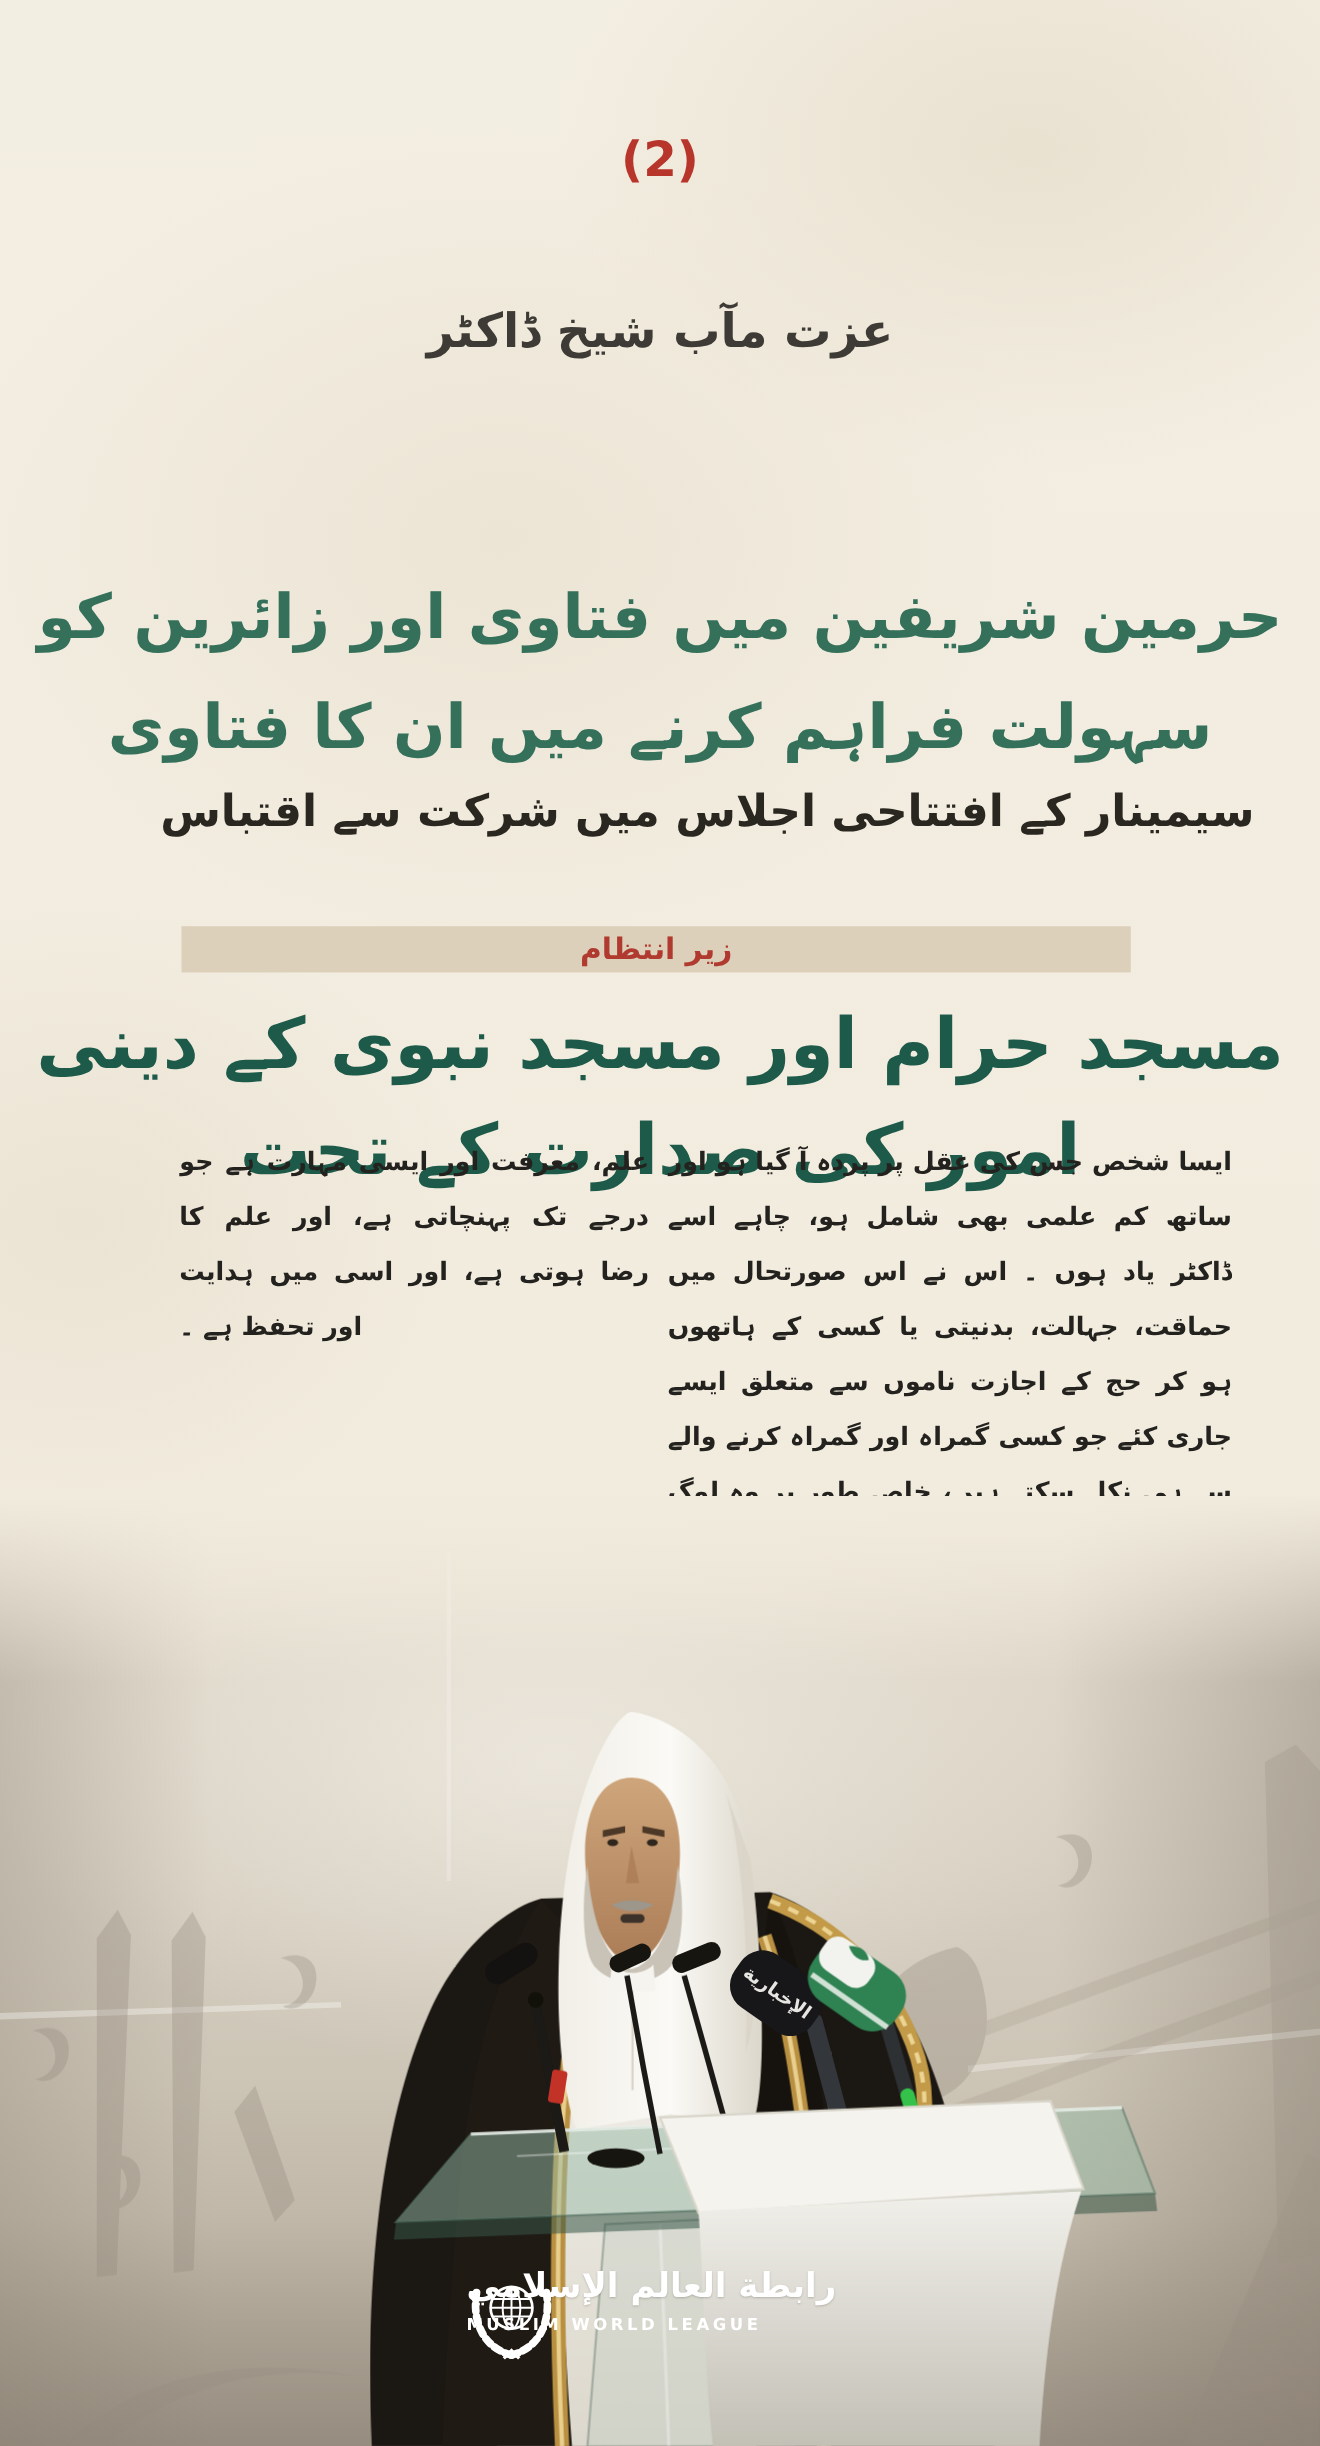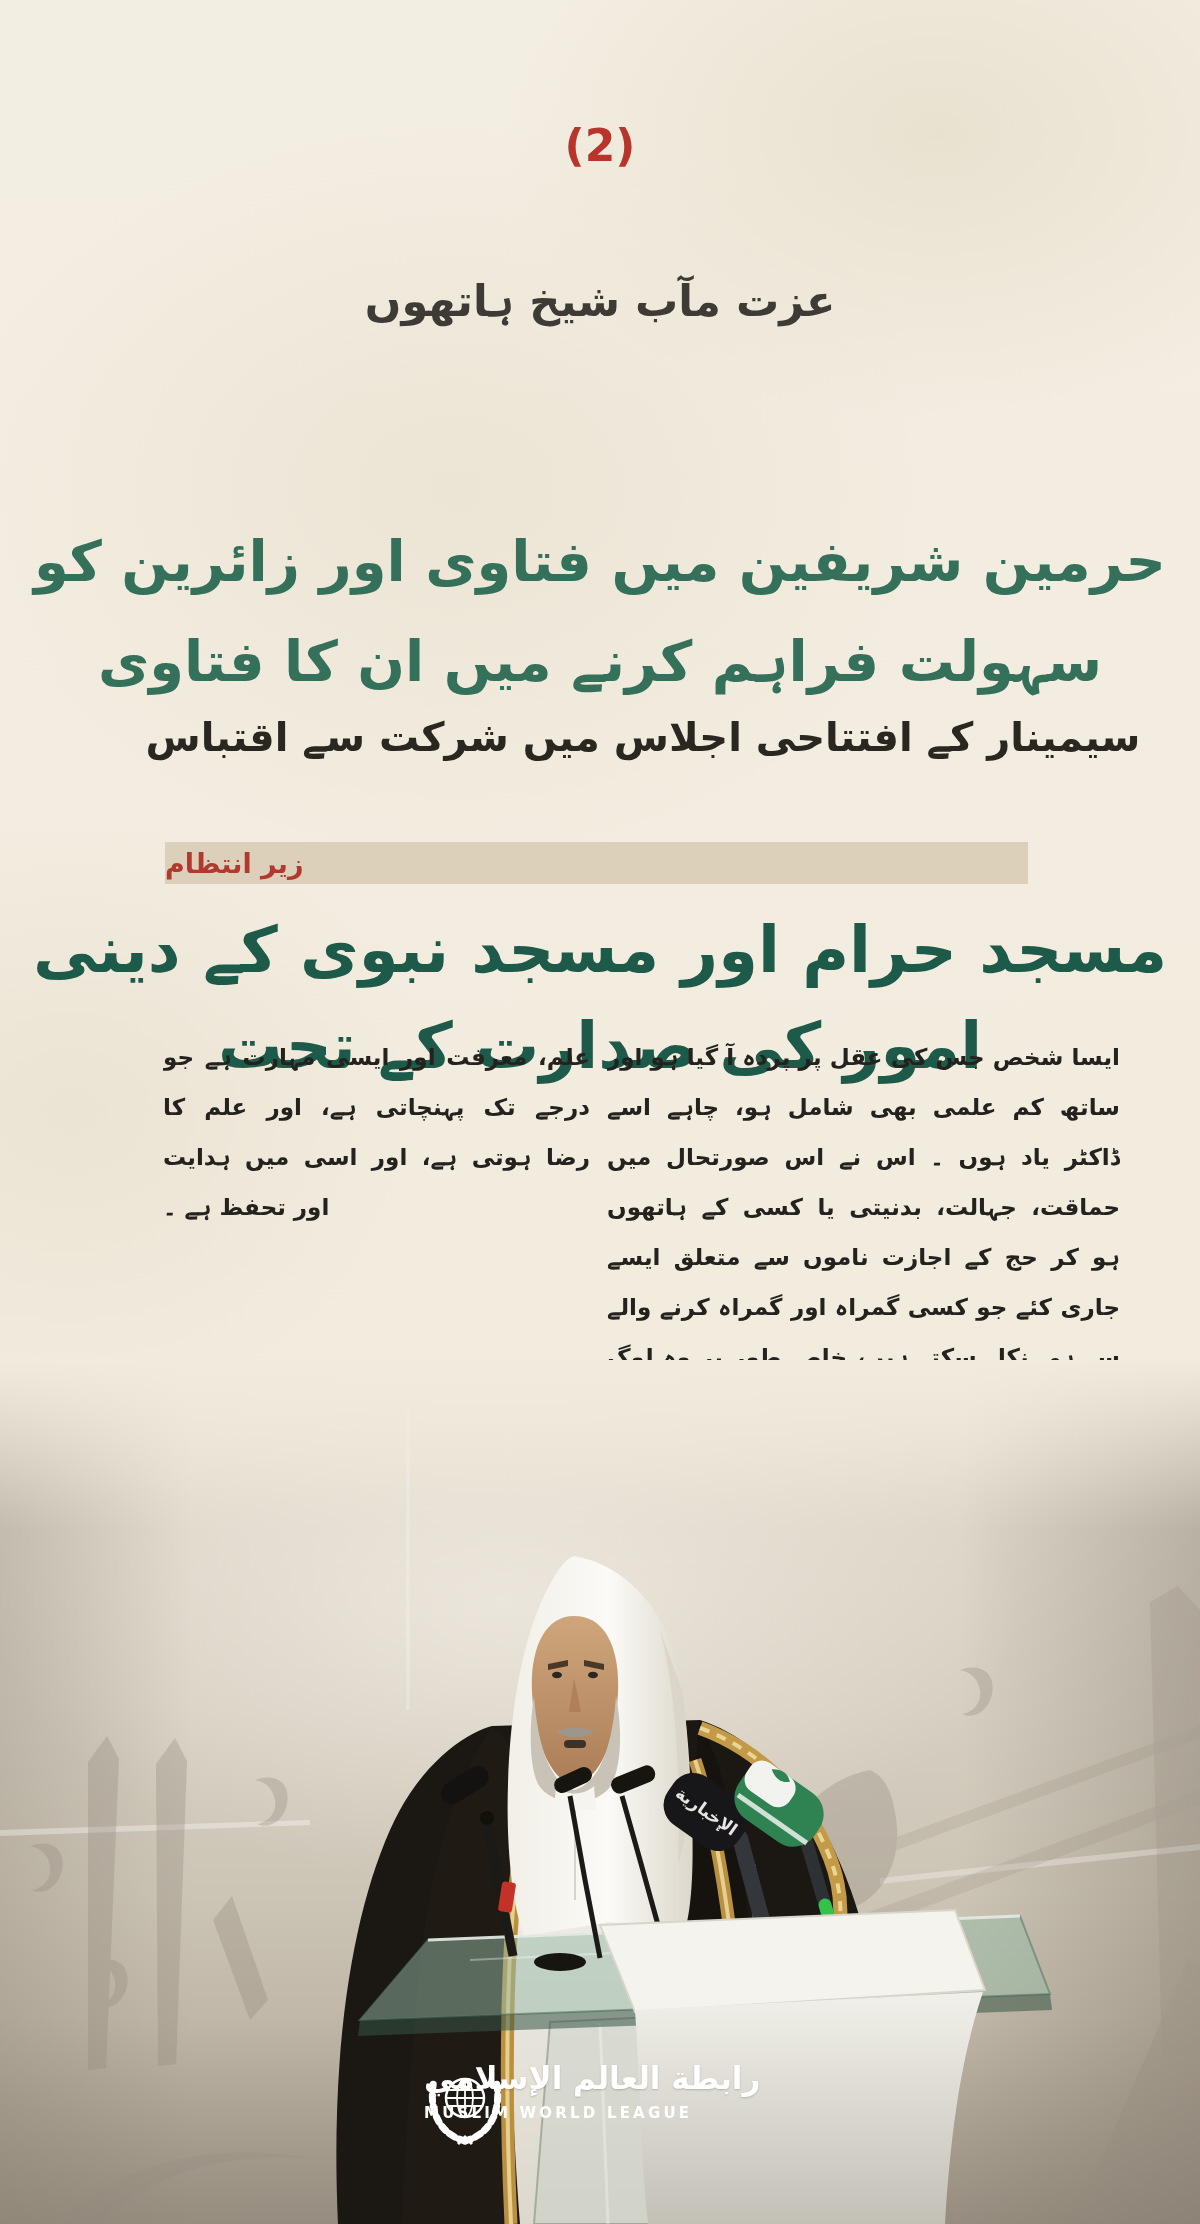--- a/index.html
+++ b/index.html
@@ -13,21 +13,21 @@
       linear-gradient(180deg,#f3eee2 0%,#f2ecdf 55%,#efe9db 100%);
   }
   .center{width:100%;text-align:center;position:absolute;left:0;}
   .page-num{top:120px;font-size:44px;font-weight:bold;color:#b8352c;}
   .honorific{top:276px;font-size:43px;font-weight:bold;color:#3e3b36;direction:rtl;}
   .big-name{top:352px;font-size:88px;font-weight:bold;color:#8a7340;direction:rtl;
             text-shadow:0 2px 1px rgba(70,52,14,.22);}
   .green-title{top:512px;direction:rtl;color:#35705b;font-weight:bold;font-size:56px;line-height:100px;}
   .subtitle{top:714px;direction:rtl;color:#2a2721;font-weight:bold;font-size:40px;padding-left:43px;}
   .banner{position:absolute;left:165px;top:842px;width:863px;height:42px;background:#ddd0ba;
-          text-align:left;line-height:44px;font-size:27px;font-weight:bold;color:#b03a2f;direction:rtl;}
+          text-align:center;line-height:44px;font-size:27px;font-weight:bold;color:#b03a2f;direction:rtl;}
   .section-heading{top:902px;direction:rtl;color:#1d5a49;font-weight:bold;font-size:64px;line-height:96px;}
   .col{position:absolute;top:1032px;direction:rtl;color:#24221e;font-weight:bold;font-size:23px;}
   .col-right{left:607px;width:513px;}
   .col-left{left:163px;width:427px;}
   .u-line{height:50px;line-height:50px;overflow:hidden;text-align:justify;text-align-last:justify;}
   .u-line.short{text-align-last:left;}
   
   .photo{
     position:absolute;left:0;top:1360px;width:1200px;height:864px;
     background:
@@ -44,21 +44,21 @@
   .mwl-logo{position:absolute;left:424px;top:700px;display:flex;align-items:center;gap:16px;color:#ffffff;}
   .mwl-ar{font-size:31px;font-weight:bold;direction:rtl;white-space:nowrap;text-shadow:0 1px 2px rgba(60,55,45,.25);}
   .mwl-en{font-size:15px;font-weight:bold;letter-spacing:3.2px;margin-top:8px;white-space:nowrap;}
 </style>
 </head>
 <body>
 
 <div class="canvas">
 
   <div class="center page-num">(2)</div>
-  <div class="center honorific">عزت مآب شیخ ہاتھوں</div>
+  <div class="center honorific">عزت مآب شیخ ڈاکٹر</div>
 
   <div class="center green-title">
     <div>حرمین شریفین میں فتاوی اور زائرین کو</div>
     <div>سہولت فراہم کرنے میں ان کا فتاوی</div>
   </div>
 
   <div class="center subtitle">سیمینار کے افتتاحی اجلاس میں شرکت سے اقتباس</div>
 
   <div class="banner">
     <span>زیر انتظام</span>

